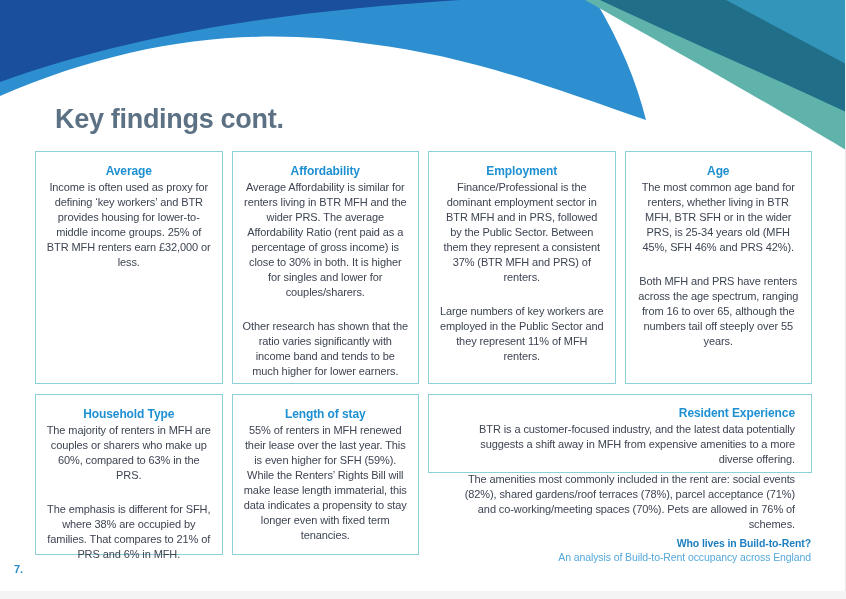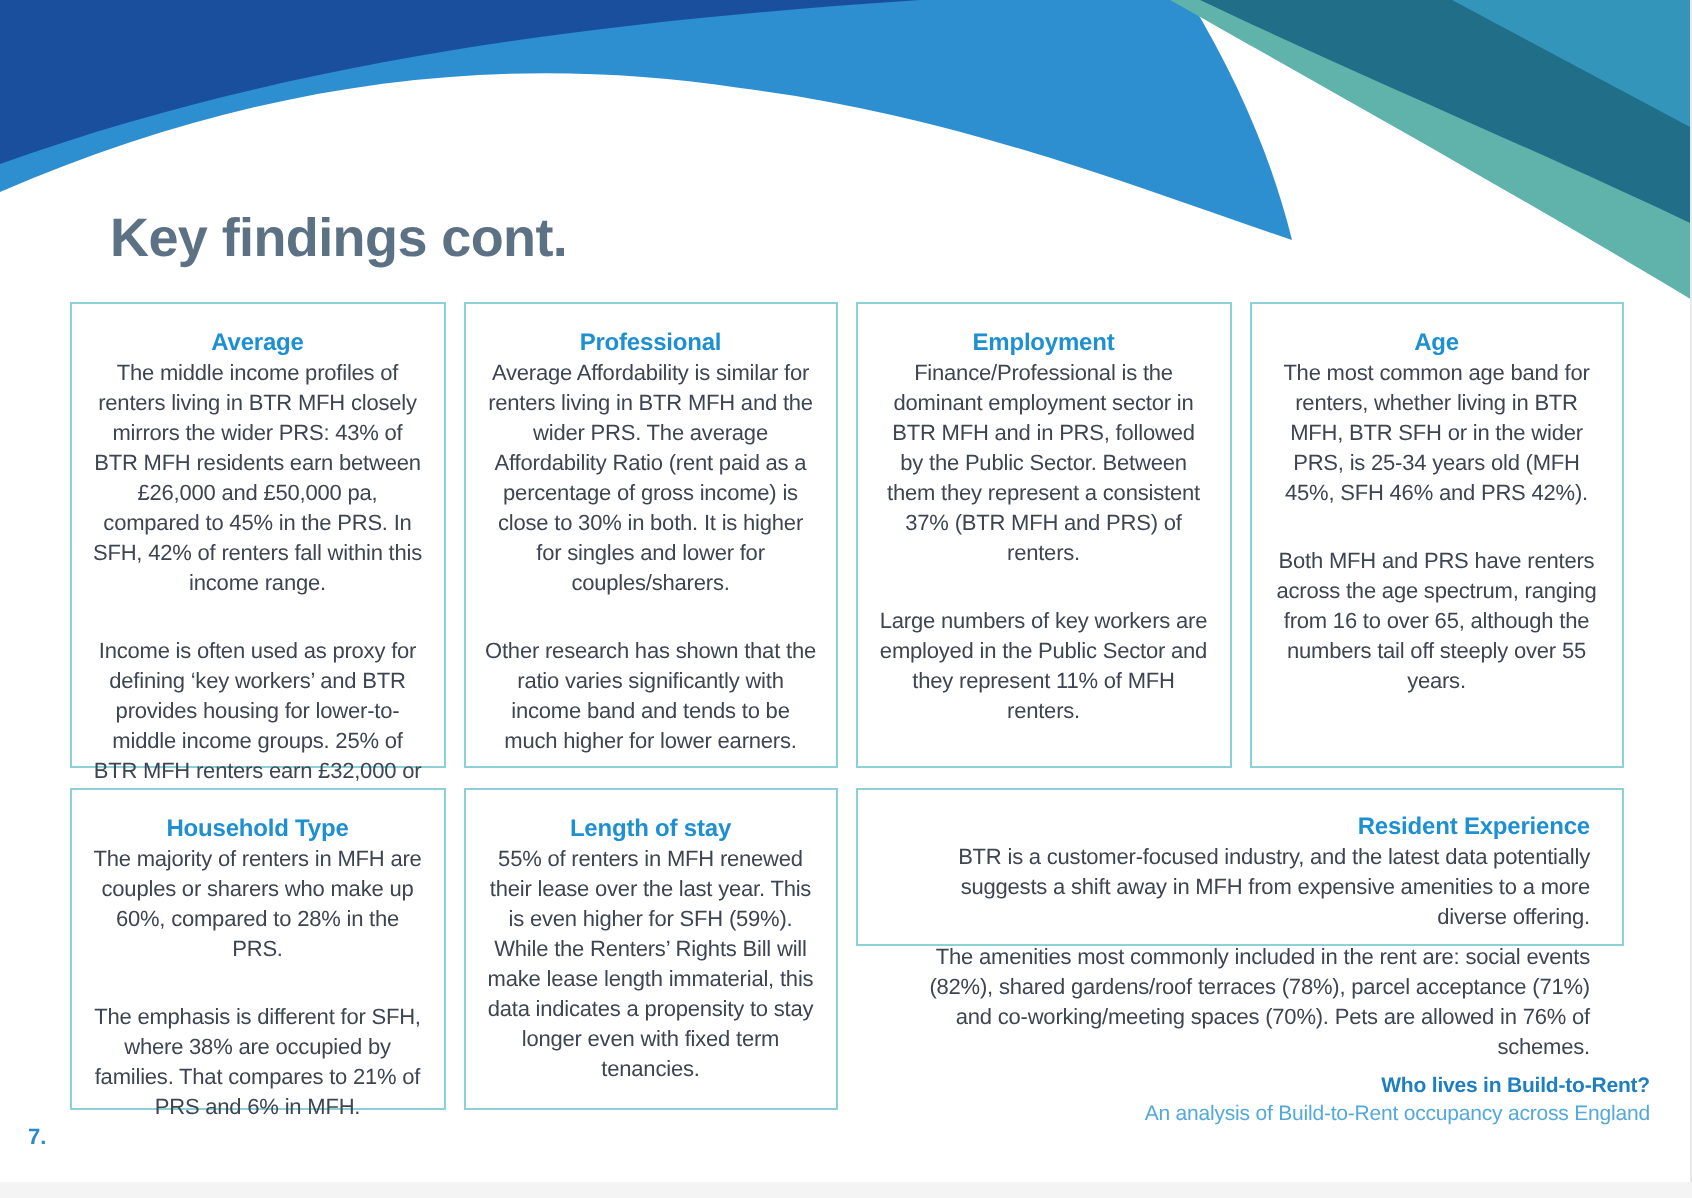--- a/index.html
+++ b/index.html
@@ -61,21 +61,21 @@
     font-weight: bold;
     color: #1e90d2;
     font-size: 12px;
     line-height: 16px;
     margin-bottom: 1px;
   }
   .card p + p { margin-top: 19px; }
   .card-wide p + p { margin-top: 5px; }
   .footer-block {
     position: absolute;
-    right: 20px; top: 536px;
+    right: 34px; top: 536px;
     text-align: right;
     line-height: 14px;
   }
   .footer-title {
     font-size: 10.5px;
     font-weight: bold;
     color: #1e7fc0;
     letter-spacing: -0.1px;
   }
   .footer-subtitle {
@@ -115,44 +115,43 @@
 
     <path fill="#1a4f9e" d="M0,0 H460 C310,10 150,28 0,82 Z"></path>
   </svg>
 
   <div class="content">
     <h1 class="page-title">Key findings cont.</h1>
 
     <div class="cards-row row-1">
       <div class="card">
         <div class="card-title">Average</div>
-        <p>The middle income profiles of renters living in BTR MFH closely mirrors the wider PRS: 43% of BTR MFH residents earn between £26,000 and £50,000 pa, compared to 45% in the PRS. In SFH, 42% of renters fall within this income range.</p>
         <p>Income is often used as proxy for defining ‘key workers’ and BTR provides housing for lower-to-middle income groups. 25% of BTR MFH renters earn £32,000 or less.</p>
       </div>
       <div class="card">
-        <div class="card-title">Professional</div>
+        <div class="card-title">Affordability</div>
         <p>Average Affordability is similar for renters living in BTR MFH and the wider PRS. The average Affordability Ratio (rent paid as a percentage of gross income) is close to 30% in both. It is higher for singles and lower for couples/sharers.</p>
         <p>Other research has shown that the ratio varies significantly with income band and tends to be much higher for lower earners.</p>
       </div>
       <div class="card">
         <div class="card-title">Employment</div>
         <p>Finance/Professional is the dominant employment sector in BTR MFH and in PRS, followed by the Public Sector. Between them they represent a consistent 37% (BTR MFH and PRS) of renters.</p>
         <p>Large numbers of key workers are employed in the Public Sector and they represent 11% of MFH renters.</p>
       </div>
       <div class="card">
         <div class="card-title">Age</div>
         <p>The most common age band for renters, whether living in BTR MFH, BTR SFH or in the wider PRS, is 25-34 years old (MFH 45%, SFH 46% and PRS 42%).</p>
         <p>Both MFH and PRS have renters across the age spectrum, ranging from 16 to over 65, although the numbers tail off steeply over 55 years.</p>
       </div>
     </div>
 
     <div class="cards-row row-2">
       <div class="card card-normal">
         <div class="card-title">Household Type</div>
-        <p>The majority of renters in MFH are couples or sharers who make up 60%, compared to 28% in the PRS.</p>
+        <p>The majority of renters in MFH are couples or sharers who make up 60%, compared to 63% in the PRS.</p>
         <p>The emphasis is different for SFH, where 38% are occupied by families. That compares to 21% of PRS and 6% in MFH.</p>
       </div>
       <div class="card card-normal">
         <div class="card-title">Length of stay</div>
         <p>55% of renters in MFH renewed their lease over the last year. This is even higher for SFH (59%). While the Renters’ Rights Bill will make lease length immaterial, this data indicates a propensity to stay longer even with fixed term tenancies.</p>
       </div>
       <div class="card card-wide">
         <div class="card-title">Resident Experience</div>
         <p>BTR is a customer-focused industry, and the latest data potentially suggests a shift away in MFH from expensive amenities to a more diverse offering.</p>
         <p>The amenities most commonly included in the rent are: social events (82%), shared gardens/roof terraces (78%), parcel acceptance (71%) and co-working/meeting spaces (70%). Pets are allowed in 76% of schemes.</p>

